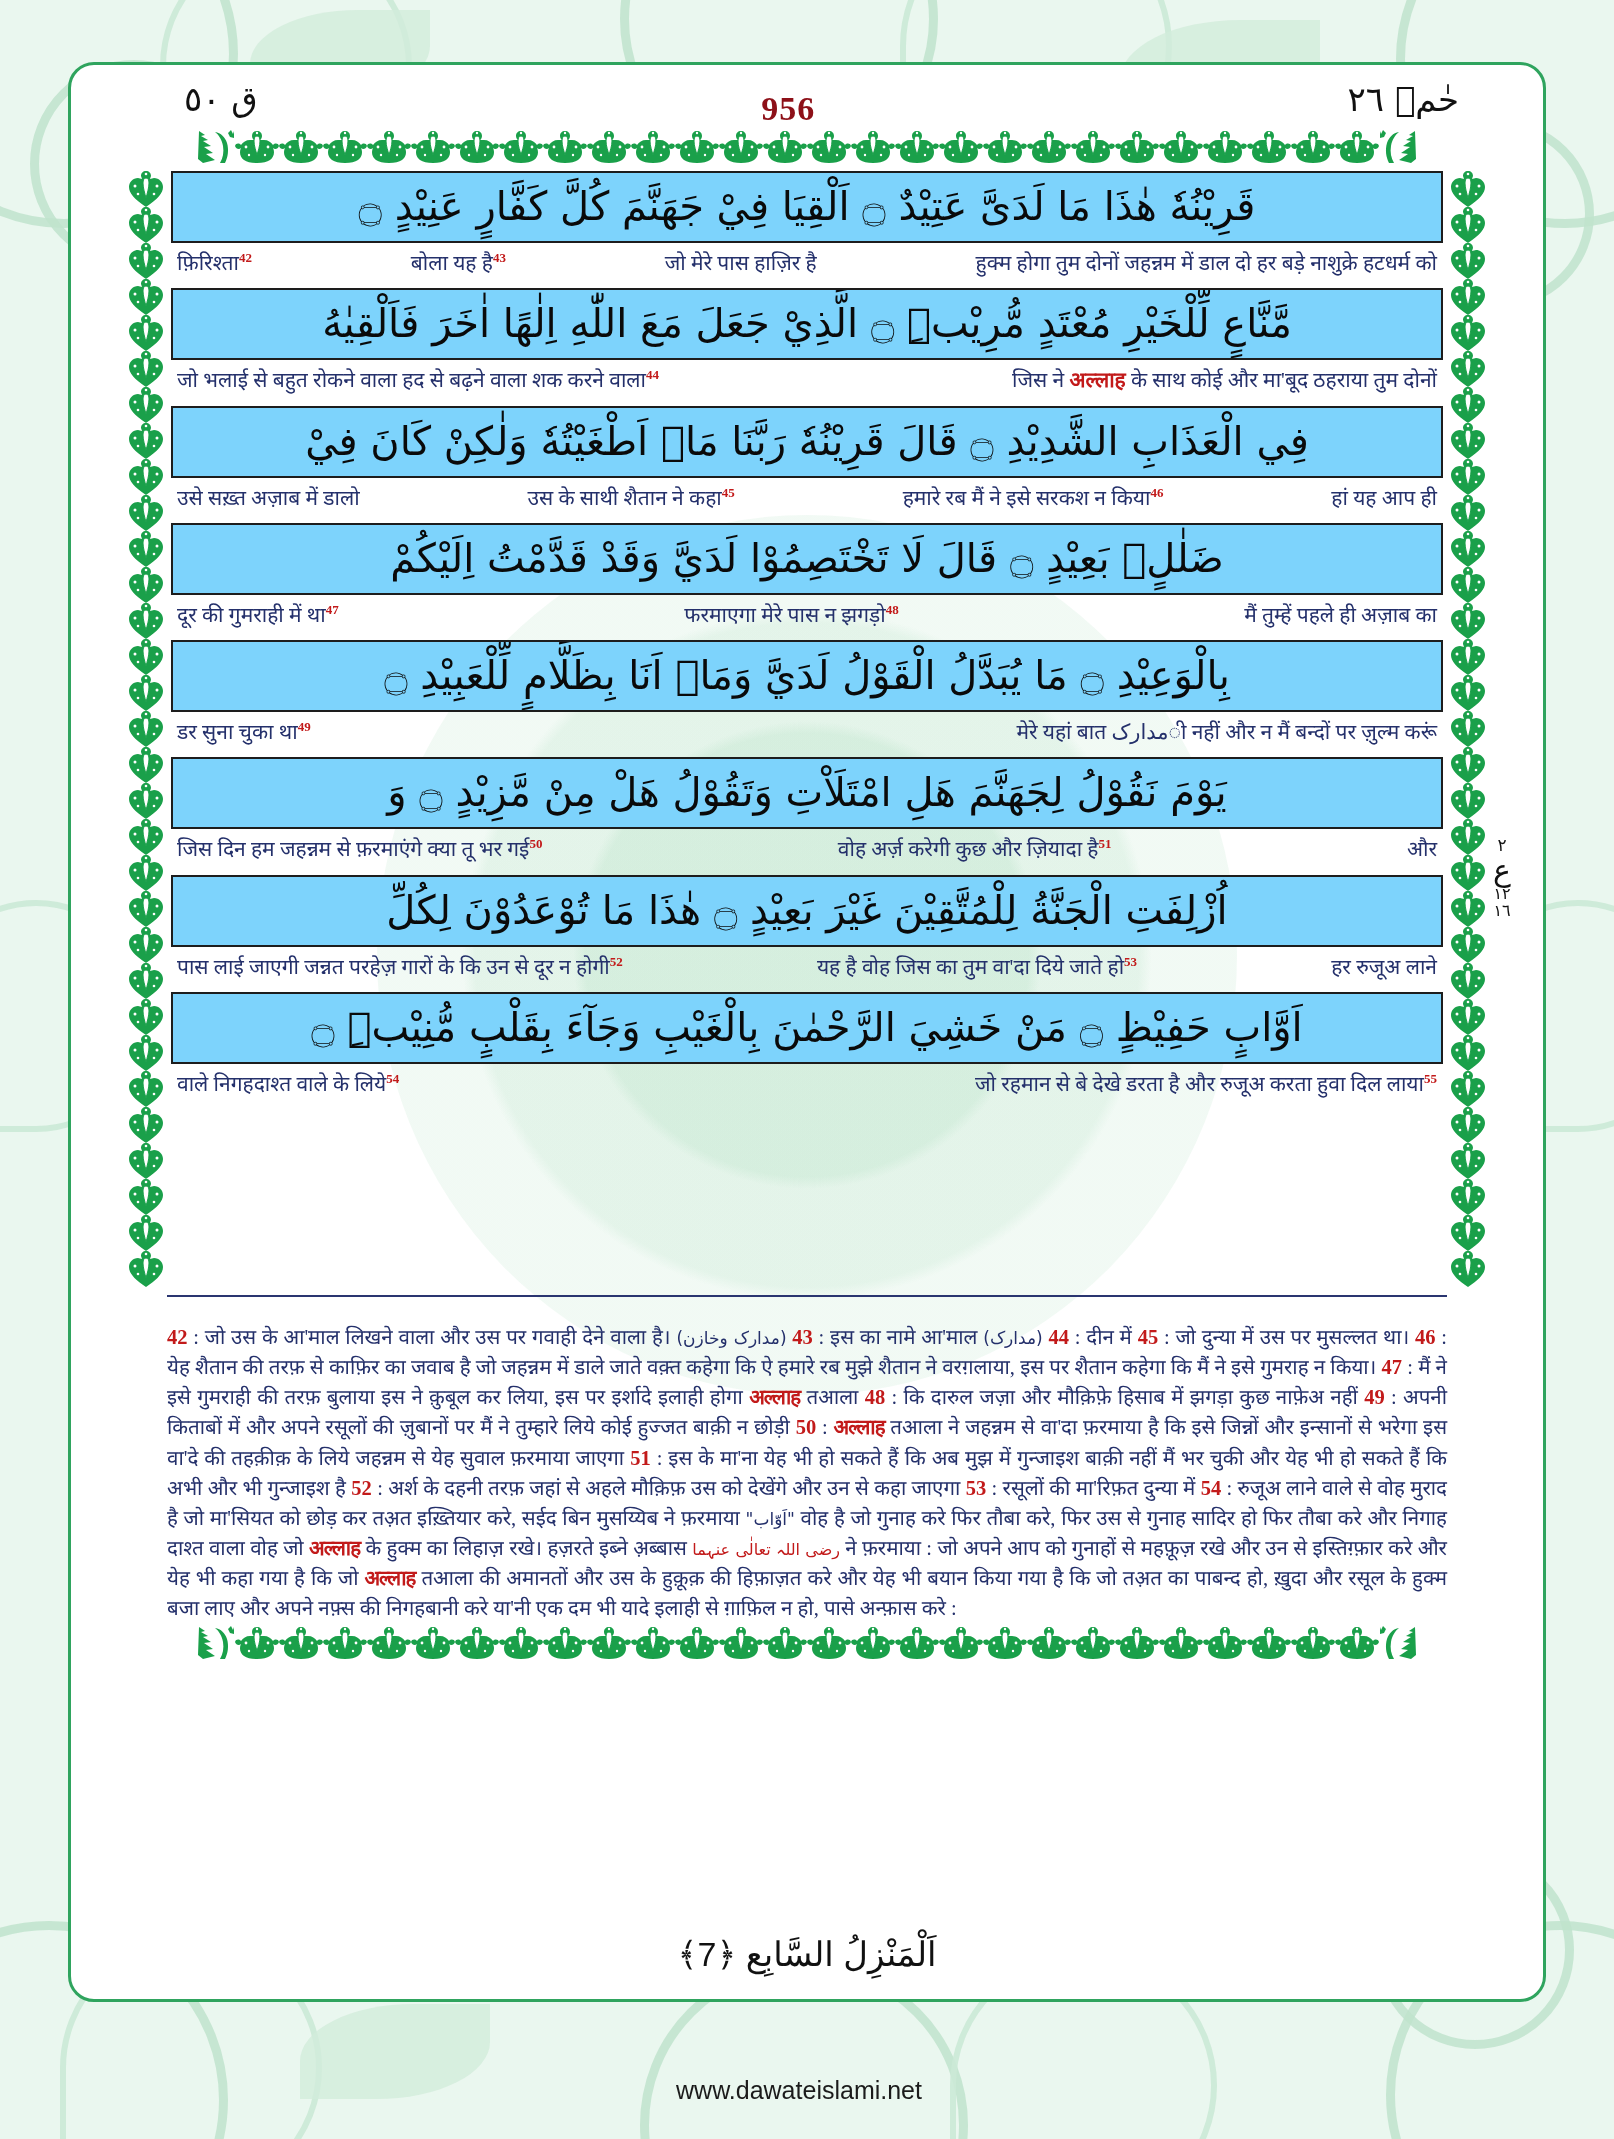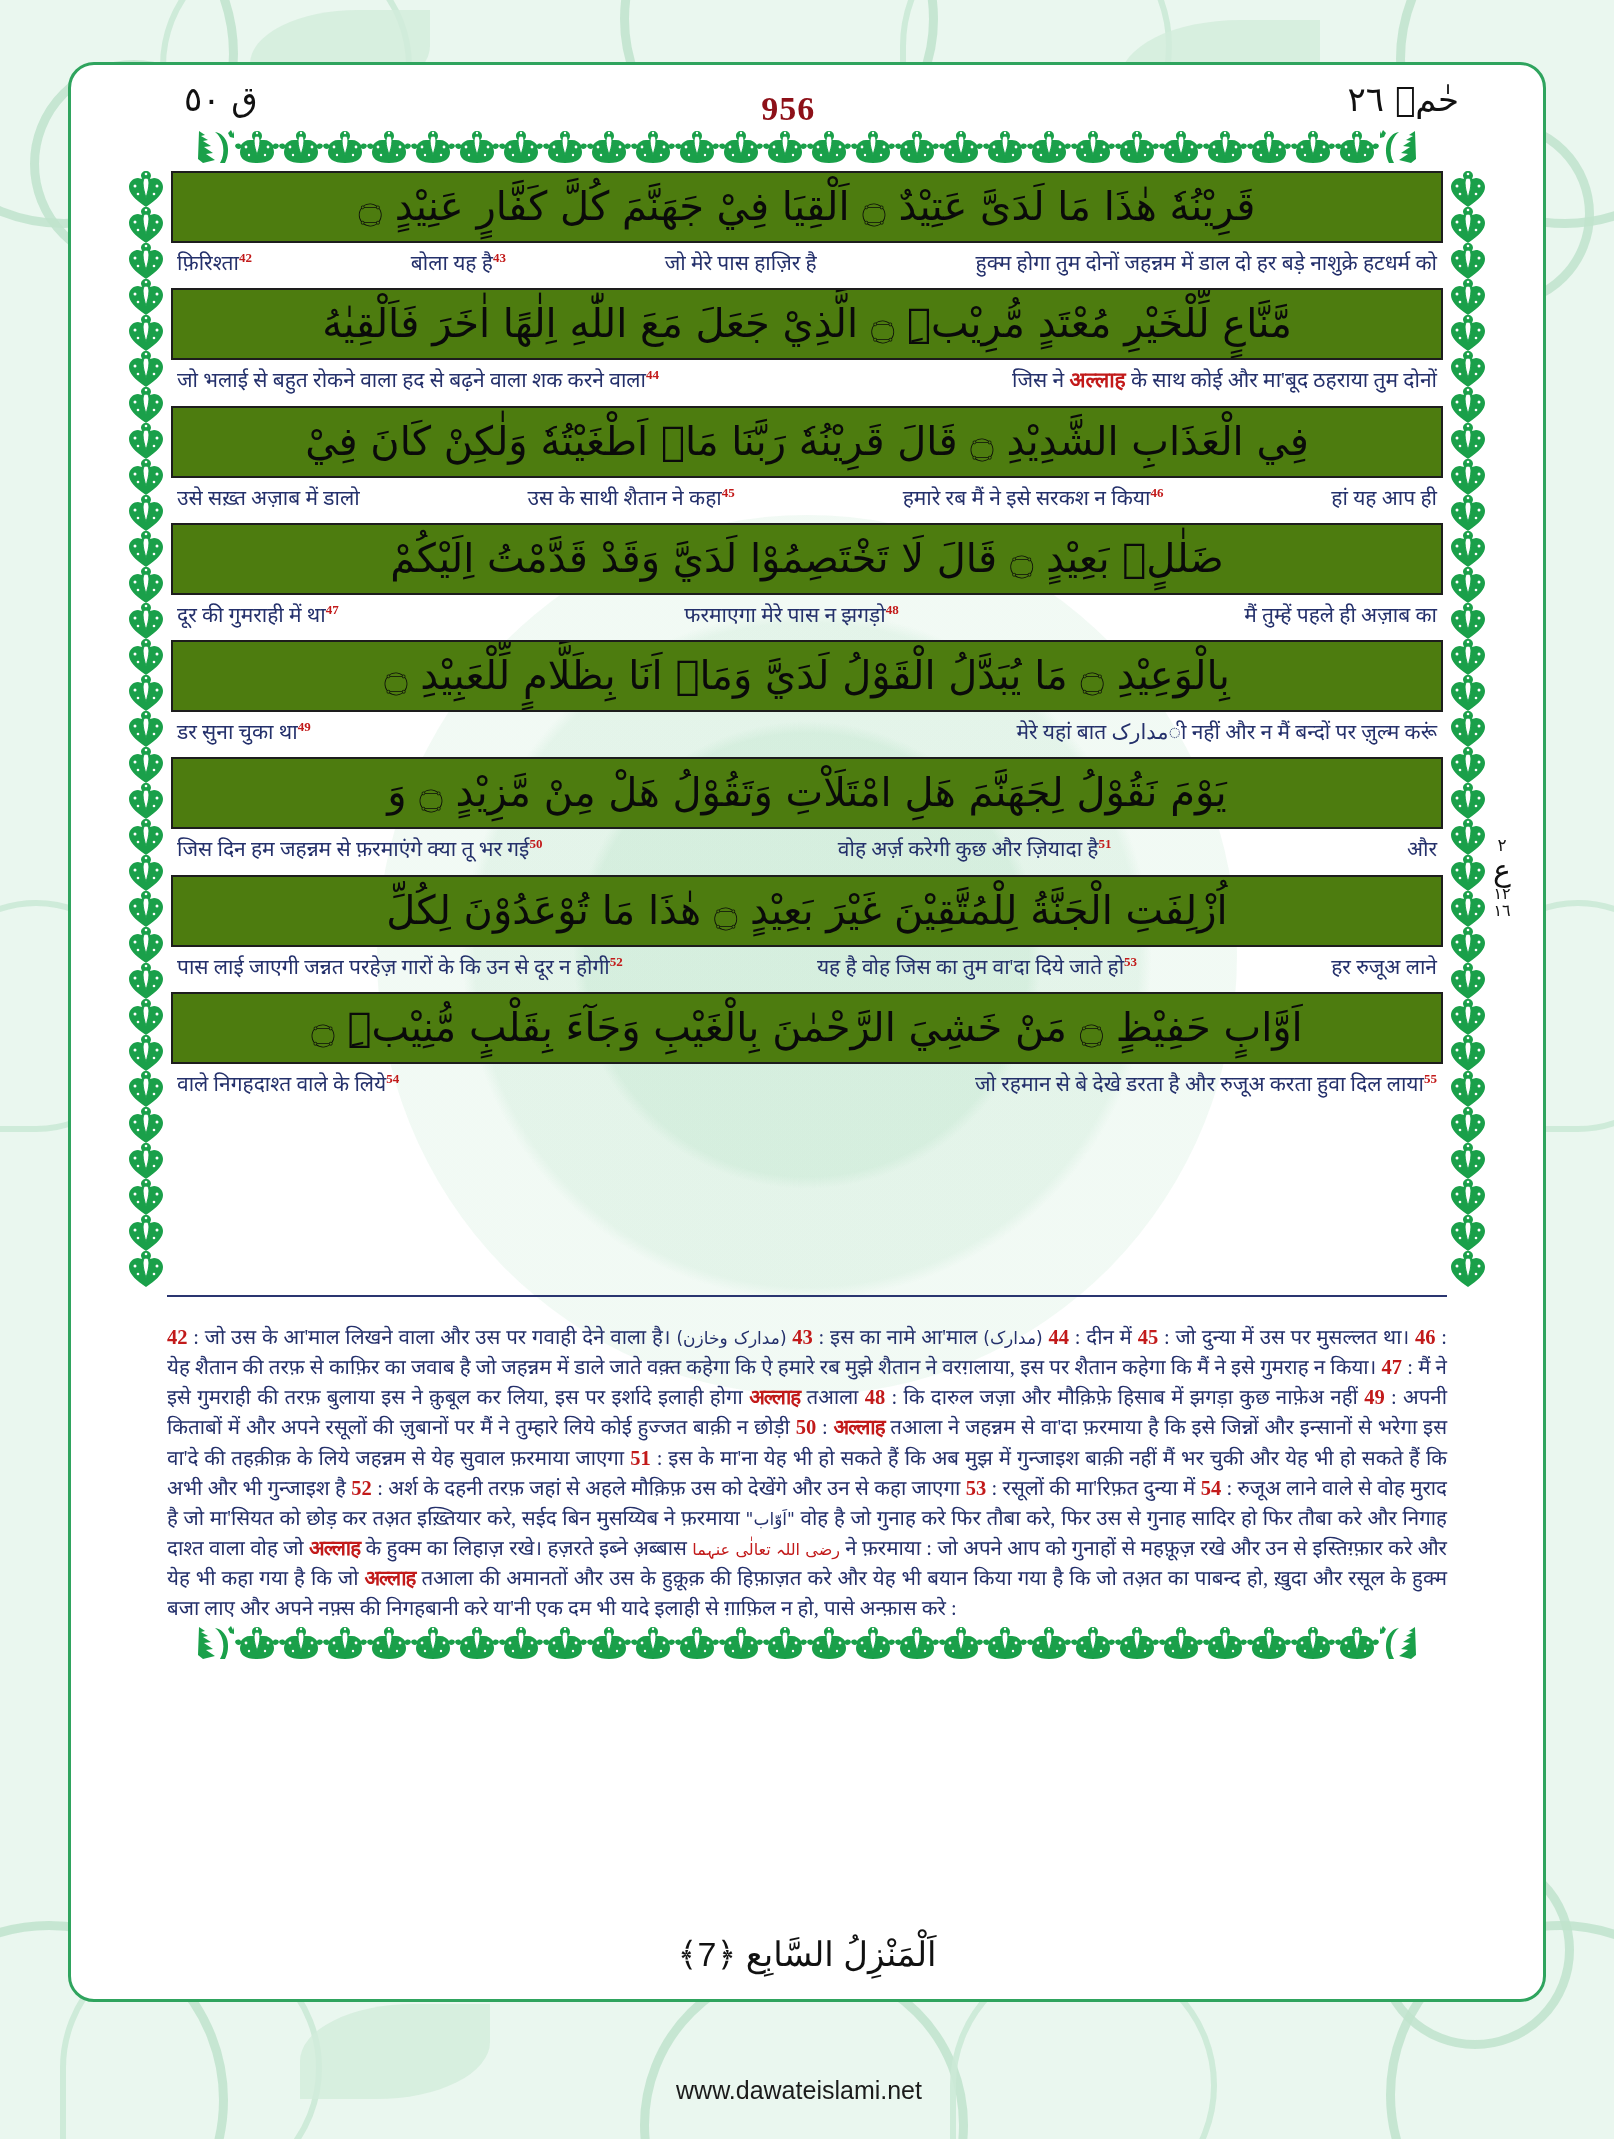--- a/index.html
+++ b/index.html
@@ -117,21 +117,21 @@
   }
   #verse-column{
     flex:1 1 auto;
     min-width:0;
     padding:0 4px;
   }
 
   
   .ayah-box{
     border:2px solid #1d1d1d;
-    background:#4d7c0f;
+    background:#7dd3fc;
     margin:4px 0 0 0;
     padding:4px 12px 6px 12px;
     box-sizing:border-box;
     direction:rtl;
     text-align:center;
     font-family:"DejaVu Sans","Liberation Sans",sans-serif;
     font-size:40px;
     line-height:1.45;
     color:#0a0a0a;
     white-space:nowrap;

